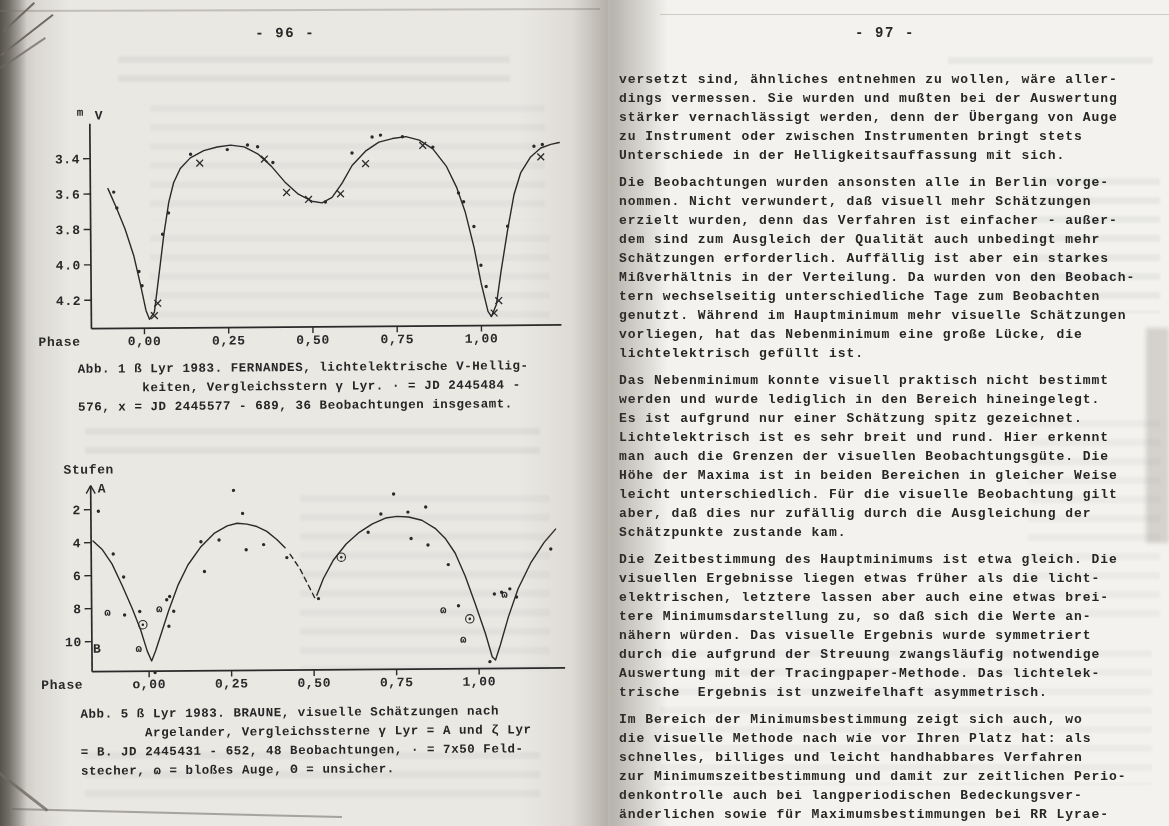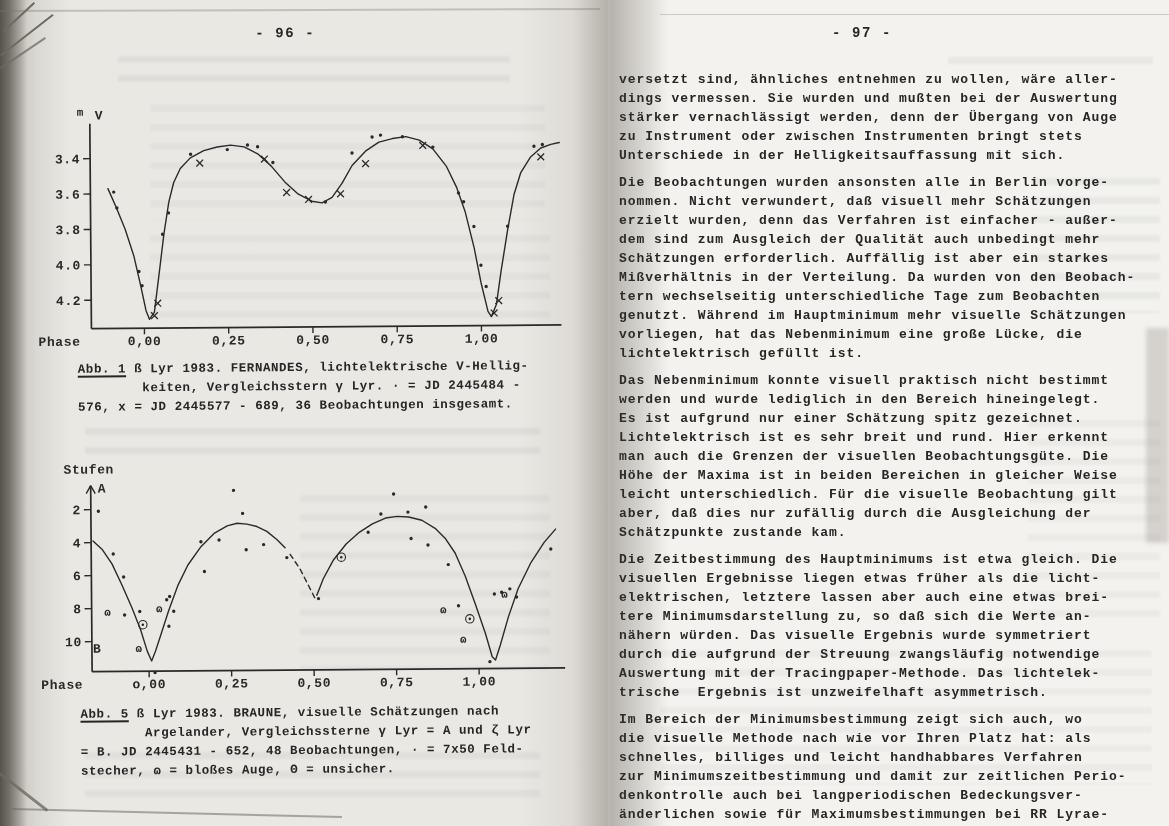--- a/index.html
+++ b/index.html
@@ -22,30 +22,30 @@
   .a4{left:12px;top:812px;width:330px;height:2px;transform:rotate(1.4deg);opacity:.55;}
   .a5{left:-8px;top:790px;width:62px;height:3px;transform:rotate(38deg);opacity:.8;}
   .edge-top-l{position:absolute;left:0;top:9px;width:600px;height:2px;background:rgba(120,116,110,.35);transform:rotate(-.2deg);}
   .edge-top-r{position:absolute;left:660px;top:14px;width:509px;height:1px;background:rgba(150,146,140,.4);}
   .streak{position:absolute;left:1146px;top:328px;width:23px;height:215px;background:rgba(150,144,136,.32);filter:blur(2px);}
   .ghost{position:absolute;pointer-events:none;border-radius:2px;opacity:.11;filter:blur(1.2px);
      background:repeating-linear-gradient(180deg,rgba(72,76,96,.6) 0 7px,rgba(0,0,0,0) 7px 19px);}
   .left-rot{position:absolute;left:0;top:0;width:608px;height:826px;transform:rotate(-0.45deg);transform-origin:300px 400px;}
   .pagenum{position:absolute;font-size:14px;font-weight:bold;letter-spacing:1.6px;}
   .pn96{left:258px;top:25px;}
-  .pn97{left:832px;top:25px;}
+  .pn97{left:855px;top:25px;}
   .chart{position:absolute;}
   .c1{left:35px;top:100px;width:540px;height:262px;}
   .c2{left:35px;top:438px;width:540px;height:264px;}
   svg text{font-family:"Liberation Mono","DejaVu Sans Mono",monospace;font-weight:bold;fill:#2a2a2a;letter-spacing:.6px;}
   .caption{position:absolute;left:78px;width:500px;font-size:12.5px;font-weight:bold;
            letter-spacing:.55px;line-height:19px;white-space:pre-wrap;}
   .cap1{top:359px;}
   .cap2{top:704px;}
-  .cap-label{text-decoration:underline;text-decoration-thickness:1.5px;text-underline-offset:3px;}
+  .cap-label{text-decoration-thickness:1.5px;text-underline-offset:3px;}
   .textblock{position:absolute;left:619px;top:70px;width:545px;font-size:13px;font-weight:bold;
              letter-spacing:.95px;line-height:19px;}
   .para{white-space:pre-wrap;margin:0 0 8px 0;}
 </style>
 </head>
 <body>
 
 <div class="spread">
   <div class="page page-left"></div>
   <div class="page page-right"></div>

